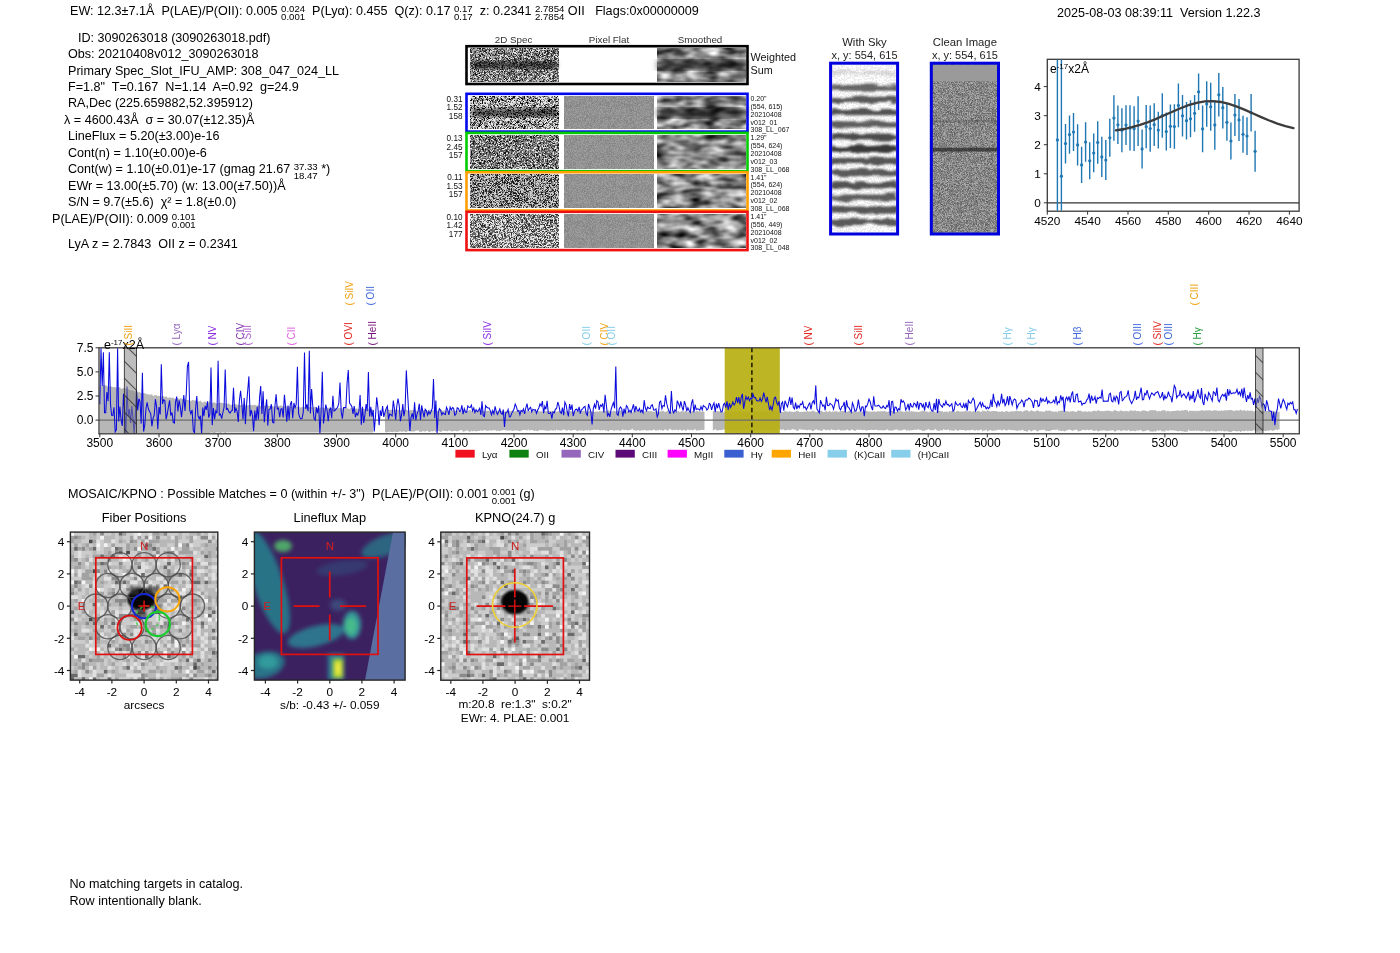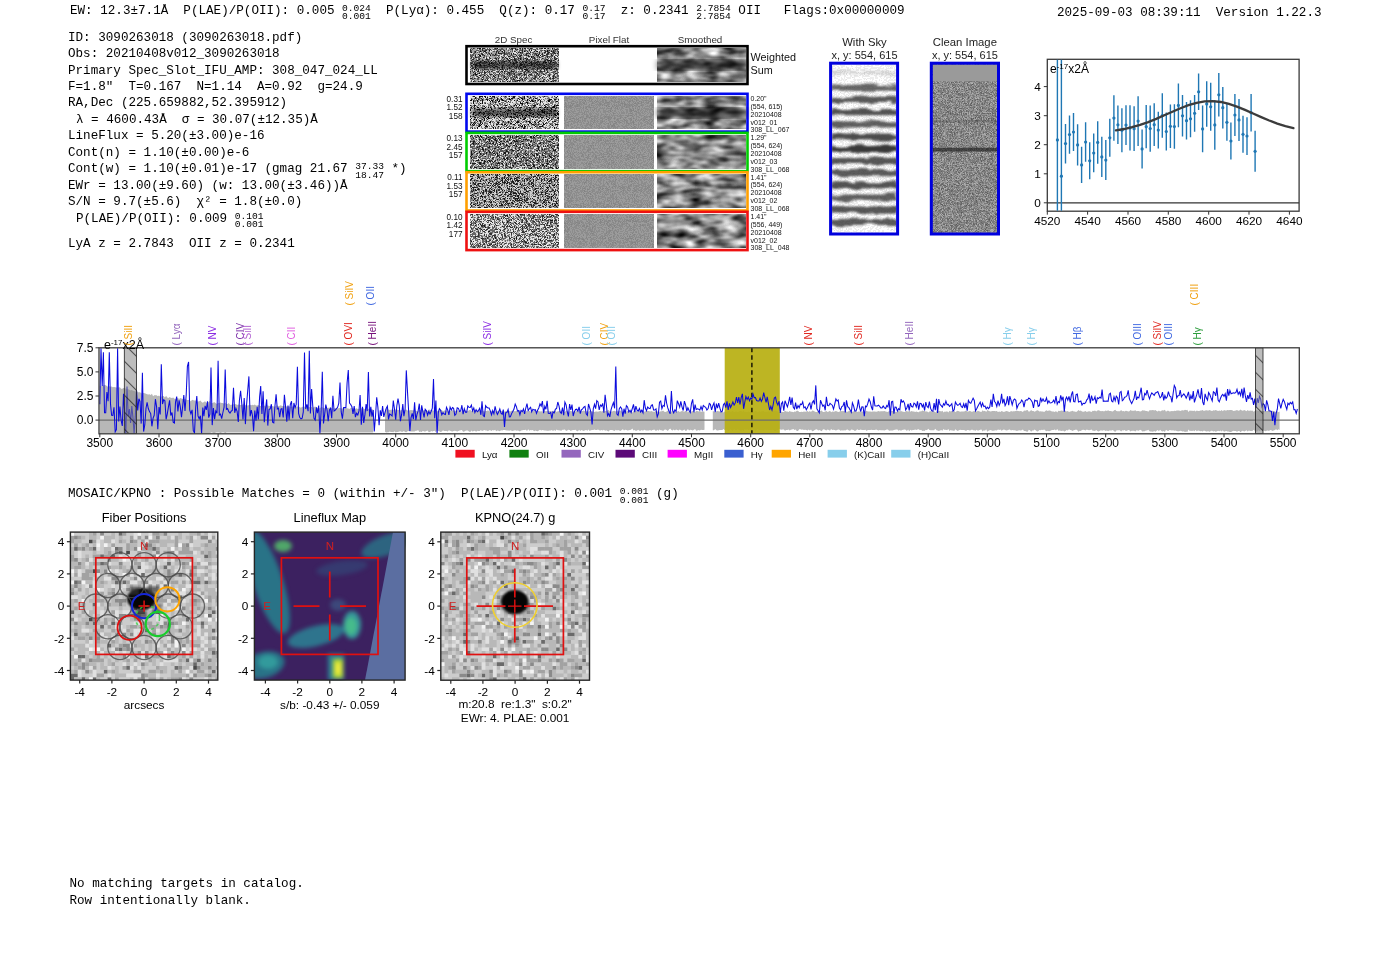--- a/index.html
+++ b/index.html
@@ -1,15 +1,15 @@
 <!DOCTYPE html>
 <html><head><meta charset="utf-8"><style>
 html,body{margin:0;padding:0;background:#fff}
 #page{position:relative;width:1400px;height:953px;background:#fff;overflow:hidden}
-.mono{position:absolute;font-family:Liberation Mono, monospace;font-size:12.6px;line-height:13.2px;color:#000;white-space:pre}
+.mono{position:absolute;font-family:Liberation Sans, sans-serif;font-size:12.6px;line-height:13.2px;color:#000;white-space:pre}
 .fr{display:inline-flex;flex-direction:column;font-size:9.6px;line-height:8.8px;vertical-align:3.2px}
 .fr span{display:block}
 </style></head><body>
 <div id="page">
 <svg width="1400" height="953" viewBox="0 0 1400 953" style="position:absolute;left:0;top:0">
 <defs>
 <filter id="fsp1" x="0" y="0" width="100%" height="100%" color-interpolation-filters="sRGB">
           <feTurbulence type="fractalNoise" baseFrequency="0.45" numOctaves="2" seed="7" stitchTiles="stitch"></feTurbulence>
           <feColorMatrix type="saturate" values="0"></feColorMatrix>
           <feComponentTransfer>
@@ -618,29 +618,29 @@
 <line x1="440.8" y1="573.9" x2="437.3" y2="573.9" stroke="#262626" stroke-width="1.2"></line>
 <text x="434.8" y="578.1" font-family="Liberation Sans, sans-serif" font-size="11.8px" fill="#000" text-anchor="end">2</text>
 <line x1="579.5" y1="680.2" x2="579.5" y2="683.7" stroke="#262626" stroke-width="1.2"></line>
 <text x="579.5" y="695.5" font-family="Liberation Sans, sans-serif" font-size="11.8px" fill="#000" text-anchor="middle">4</text>
 <line x1="440.8" y1="541.8" x2="437.3" y2="541.8" stroke="#262626" stroke-width="1.2"></line>
 <text x="434.8" y="546.0" font-family="Liberation Sans, sans-serif" font-size="11.8px" fill="#000" text-anchor="end">4</text>
 <text x="515.1" y="708.0" font-family="Liberation Sans, sans-serif" font-size="11.8px" fill="#000" text-anchor="middle">m:20.8&nbsp;&nbsp;re:1.3"&nbsp;&nbsp;s:0.2"</text>
 <text x="515.1" y="722.0" font-family="Liberation Sans, sans-serif" font-size="11.8px" fill="#000" text-anchor="middle">EWr: 4. PLAE: 0.001</text>
 </svg>
 <div class="mono" style="left:70px;top:4.5px">EW: 12.3±7.1Å  P(LAE)/P(OII): 0.005 <span class="fr"><span>0.024</span><span>0.001</span></span>  P(Lyα): 0.455  Q(z): 0.17 <span class="fr"><span>0.17</span><span>0.17</span></span>  z: 0.2341 <span class="fr"><span>2.7854</span><span>2.7854</span></span> OII   Flags:0x00000009</div>
-<div class="mono" style="left:1057px;top:7px">2025-09-03 08:39:11  Version 1.22.3</div>
-<div class="mono" style="left:68px;top:31.6px">ID: 3090263018 (3090263018.pdf)</div>
+<div class="mono" style="left:1057px;top:7px">2025-08-03 08:39:11  Version 1.22.3</div>
+<div class="mono" style="left:78px;top:31.6px">ID: 3090263018 (3090263018.pdf)</div>
     <div class="mono" style="left:68px;top:48.0px">Obs: 20210408v012_3090263018</div>
     <div class="mono" style="left:68px;top:64.5px">Primary Spec_Slot_IFU_AMP: 308_047_024_LL</div>
     <div class="mono" style="left:68px;top:80.9px">F=1.8"  T=0.167  N=1.14  A=0.92  g=24.9</div>
     <div class="mono" style="left:68px;top:97.4px">RA,Dec (225.659882,52.395912)</div>
-    <div class="mono" style="left:76px;top:113.8px">λ = 4600.43Å  σ = 30.07(±12.35)Å</div>
+    <div class="mono" style="left:64px;top:113.8px">λ = 4600.43Å  σ = 30.07(±12.35)Å</div>
     <div class="mono" style="left:68px;top:130.3px">LineFlux = 5.20(±3.00)e-16</div>
     <div class="mono" style="left:68px;top:146.8px">Cont(n) = 1.10(±0.00)e-6</div>
     <div class="mono" style="left:68px;top:163.2px">Cont(w) = 1.10(±0.01)e-17 (gmag 21.67 <span class="fr"><span>37.33</span><span>18.47</span></span> *)</div>
-    <div class="mono" style="left:68px;top:179.6px">EWr = 13.00(±9.60) (w: 13.00(±3.46))Å</div>
+    <div class="mono" style="left:68px;top:179.6px">EWr = 13.00(±5.70) (w: 13.00(±7.50))Å</div>
     <div class="mono" style="left:68px;top:196.1px">S/N = 9.7(±5.6)  χ² = 1.8(±0.0)</div>
-    <div class="mono" style="left:76px;top:212.5px">P(LAE)/P(OII): 0.009 <span class="fr"><span>0.101</span><span>0.001</span></span></div>
+    <div class="mono" style="left:52px;top:212.5px">P(LAE)/P(OII): 0.009 <span class="fr"><span>0.101</span><span>0.001</span></span></div>
     <div class="mono" style="left:68px;top:238px">LyA z = 2.7843  OII z = 0.2341</div>
 <div class="mono" style="left:68px;top:488px">MOSAIC/KPNO : Possible Matches = 0 (within +/- 3")  P(LAE)/P(OII): 0.001 <span class="fr"><span>0.001</span><span>0.001</span></span> (g)</div>
 <div class="mono" style="left:69.5px;top:878px">No matching targets in catalog.</div>
 <div class="mono" style="left:69.5px;top:894.5px">Row intentionally blank.</div>
 </div>
 </body></html>

